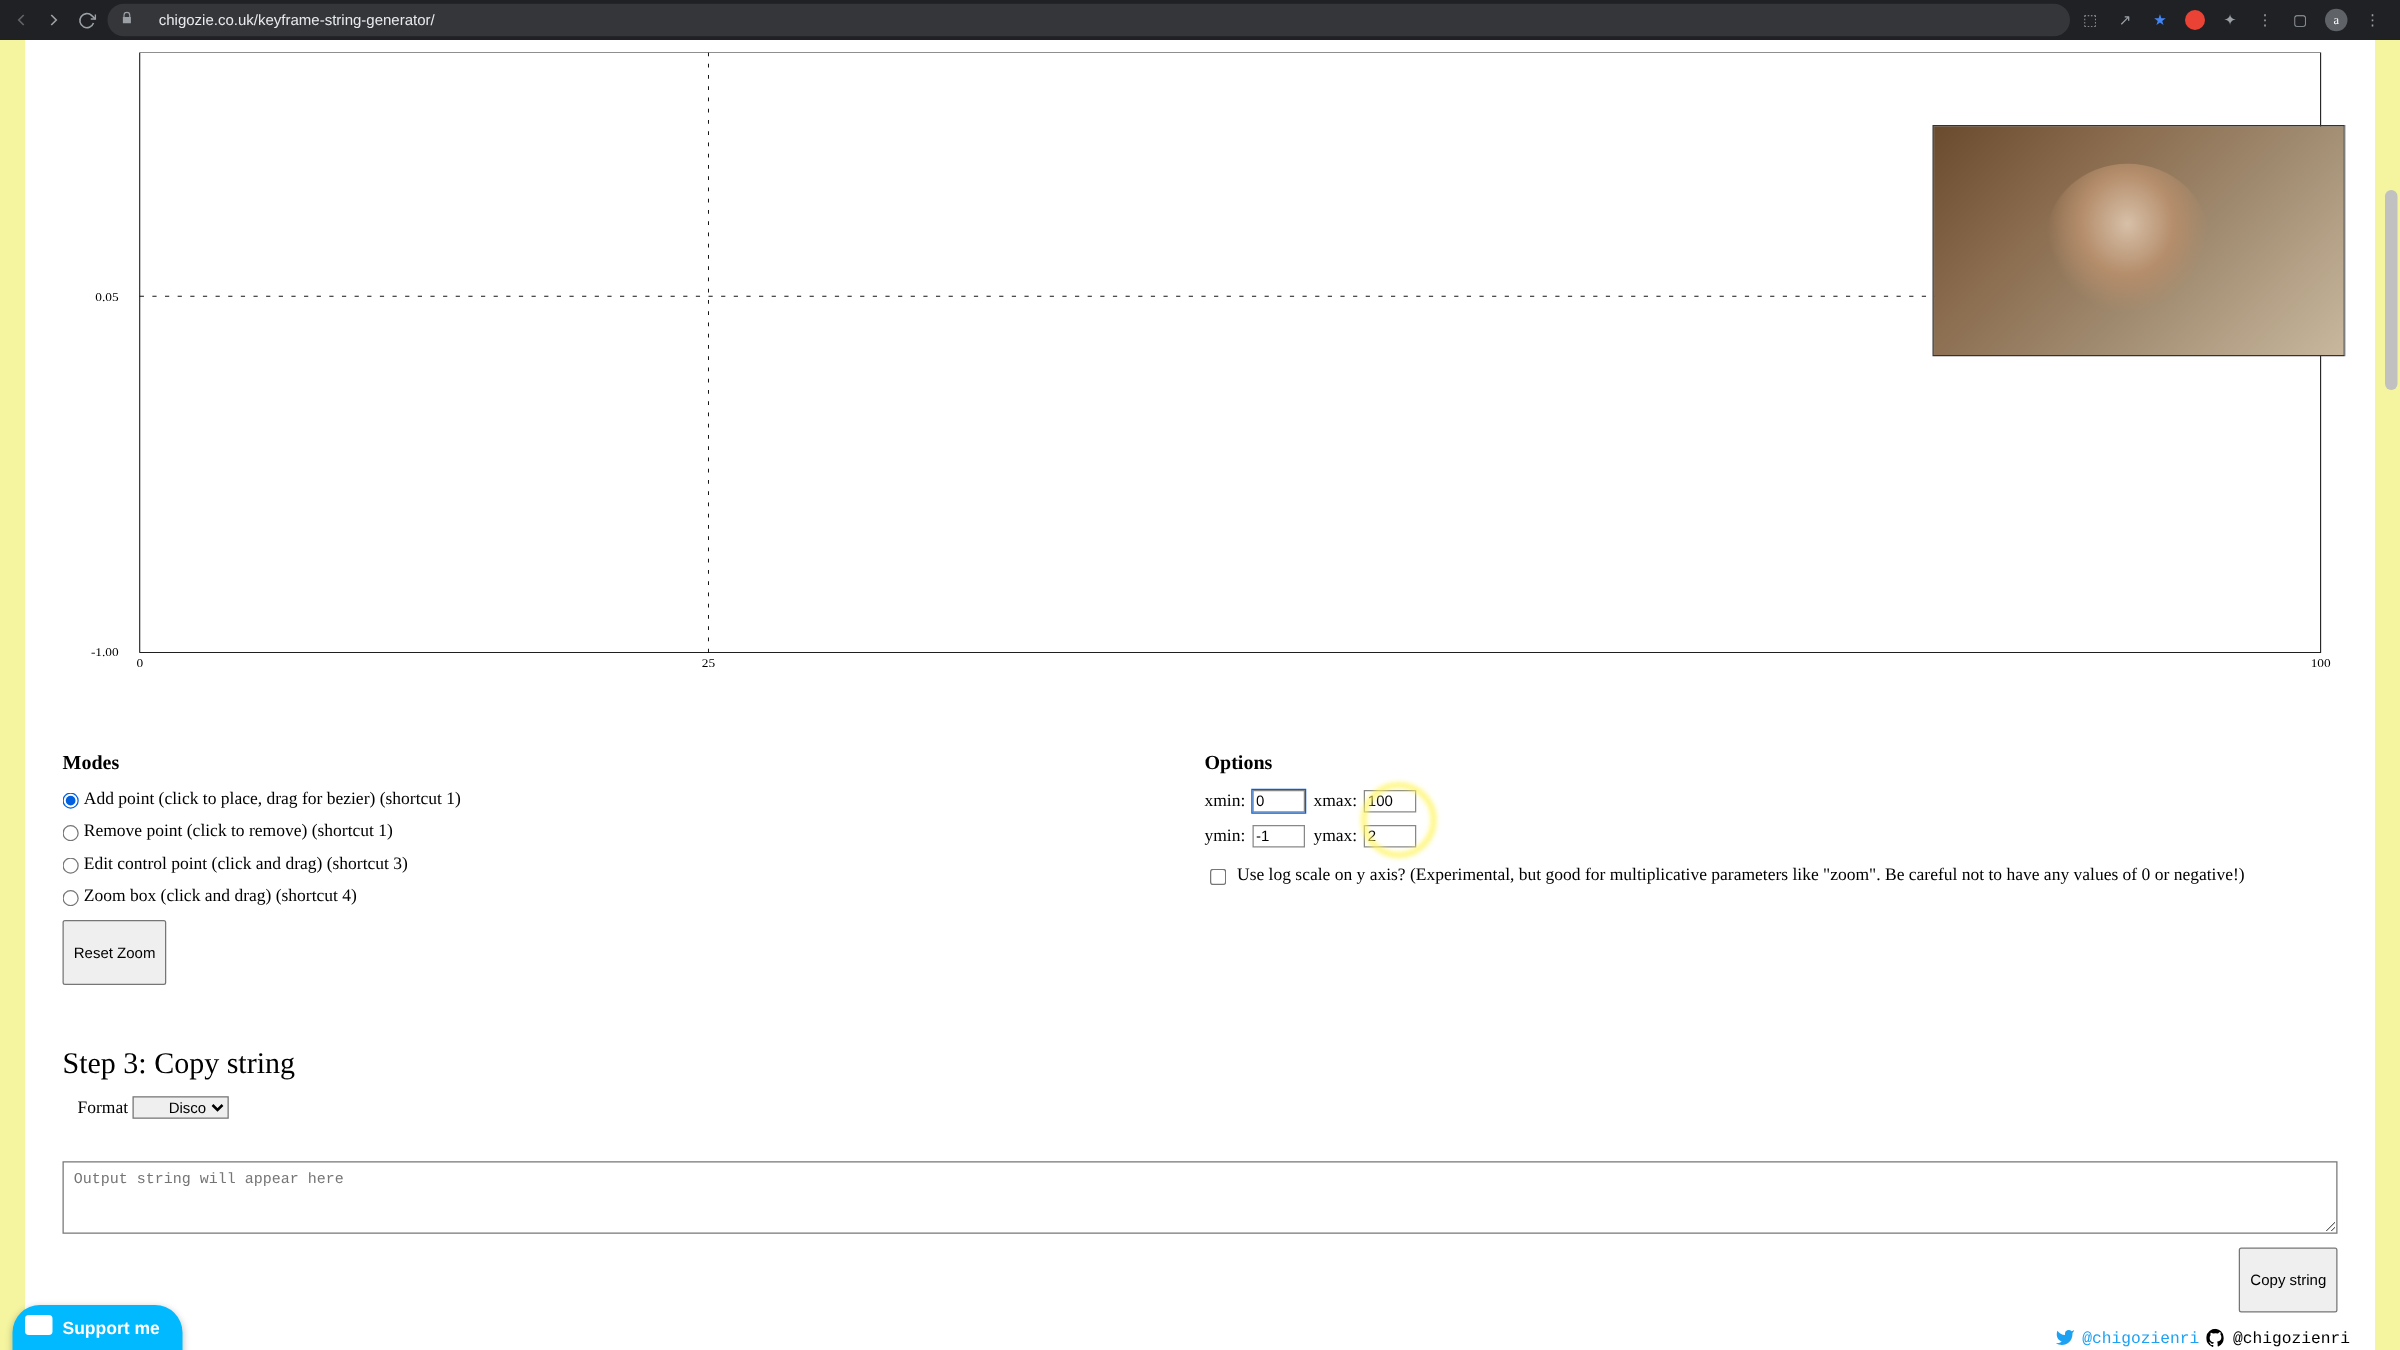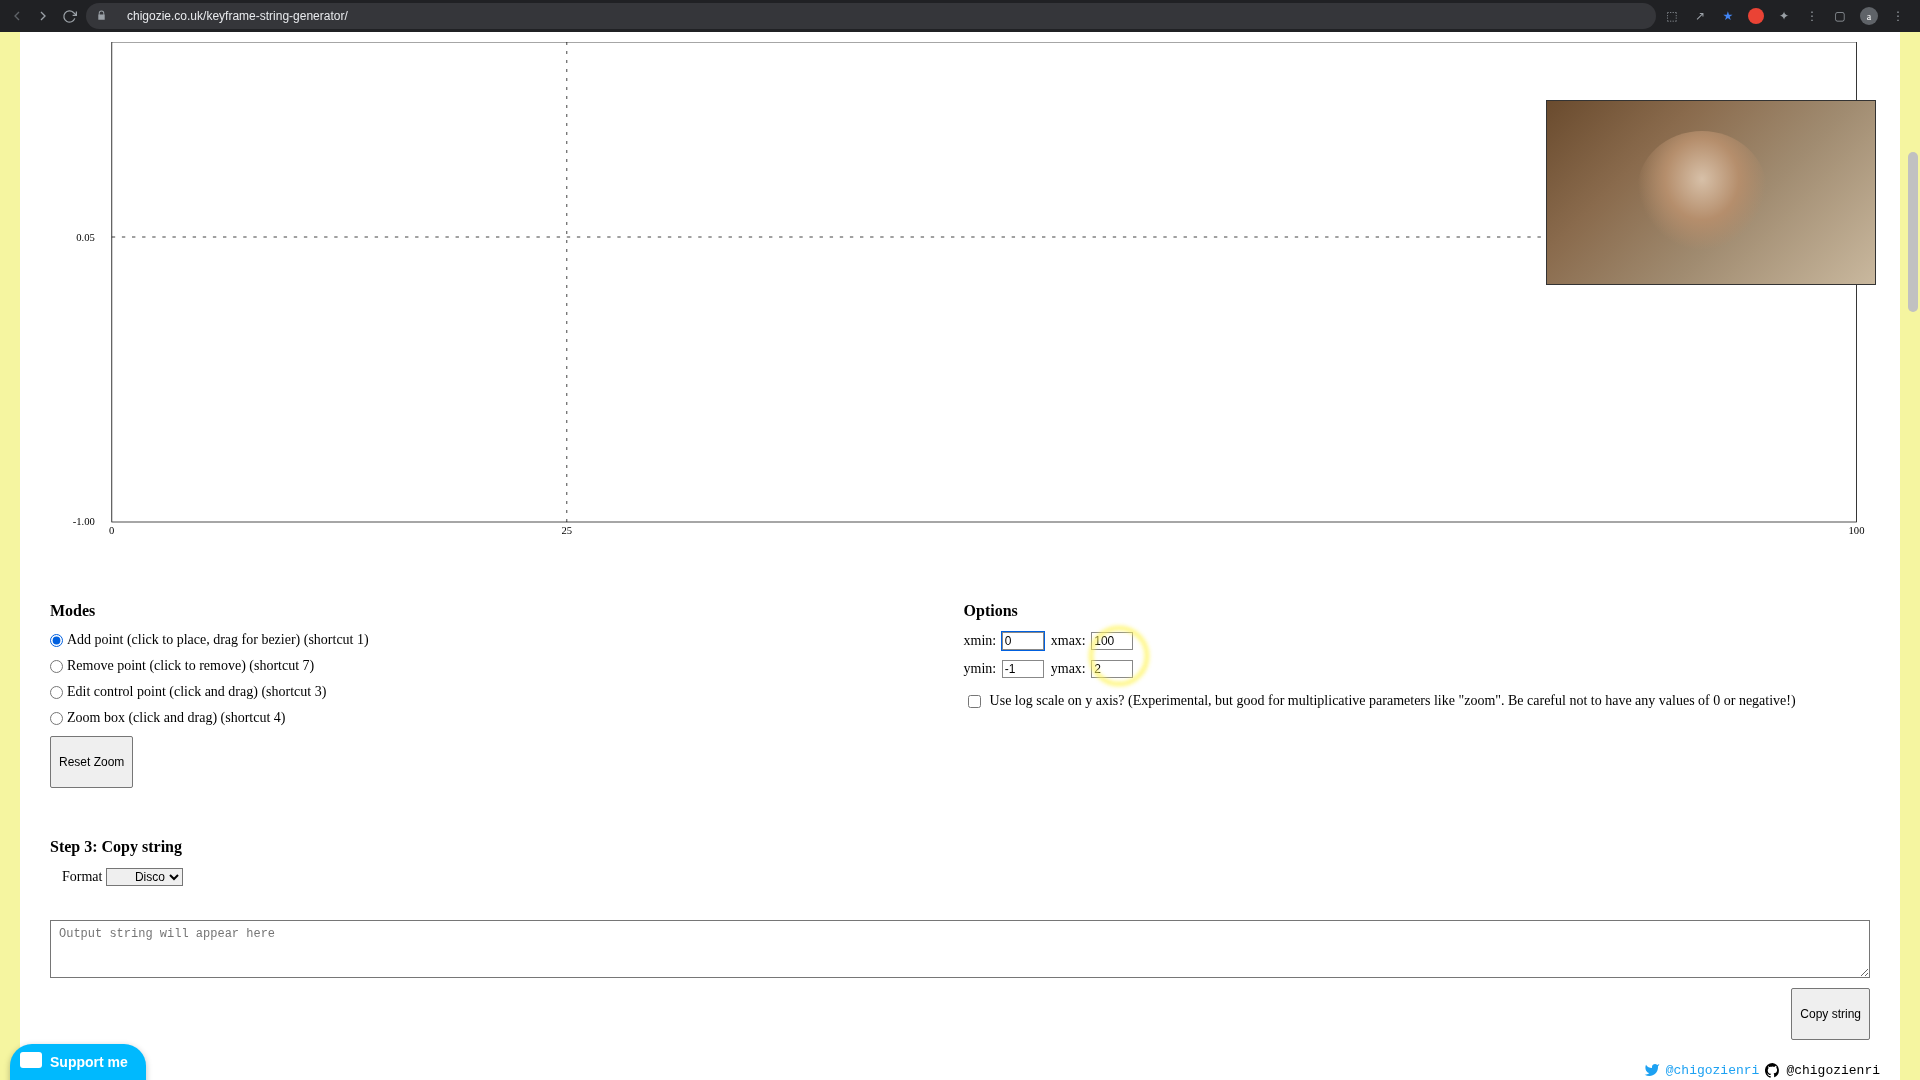--- a/index.html
+++ b/index.html
@@ -124,22 +124,22 @@
   .highlight-ring {
     position: absolute;
     width: 60px; height: 60px;
     border: 4px solid #fff45b;
     border-radius: 50%;
     filter: blur(2px);
     pointer-events: none;
     opacity: 0.9;
   }
   .step-head {
-    font-weight: bold;
-    font-size: 16px;
+    font-weight: normal;
+    font-size: 24px;
     margin: 50px 0 12px 0;
     font-family: "Times New Roman", serif;
   }
   .format-row { font-size: 14px; margin-left: 12px; }
   .format-row select {
     font-size: 12px;
     border: 1px solid #767676;
     background: #efefef;
     padding-left: 24px;
   }
@@ -274,21 +274,21 @@
   
   <div class="two-col">
     <div class="col-left">
       <h3 class="section-head">Modes</h3>
       <div class="radio-row">
         <input type="radio" name="mode" checked="" style="">
         <span>Add point (click to place, drag for bezier) (shortcut 1)</span>
       </div>
       <div class="radio-row">
         <input type="radio" name="mode" style="">
-        <span>Remove point (click to remove) (shortcut 7)</span>
+        <span>Remove point (click to remove) (shortcut 1)</span>
       </div>
       <div class="radio-row">
         <input type="radio" name="mode" style="">
         <span>Edit control point (click and drag) (shortcut 3)</span>
       </div>
       <div class="radio-row">
         <input type="radio" name="mode" style="">
         <span>Zoom box (click and drag) (shortcut 4)</span>
       </div>
       <button class="reset-btn">Reset Zoom</button>

